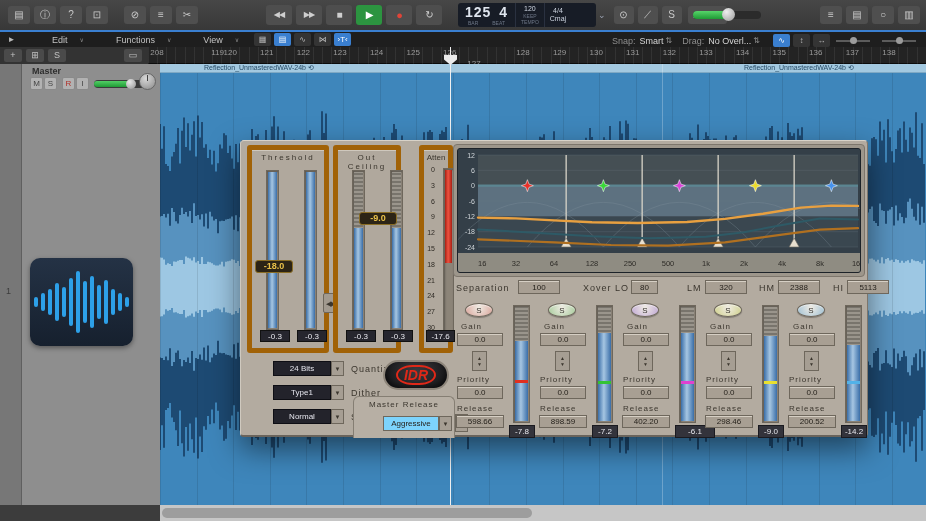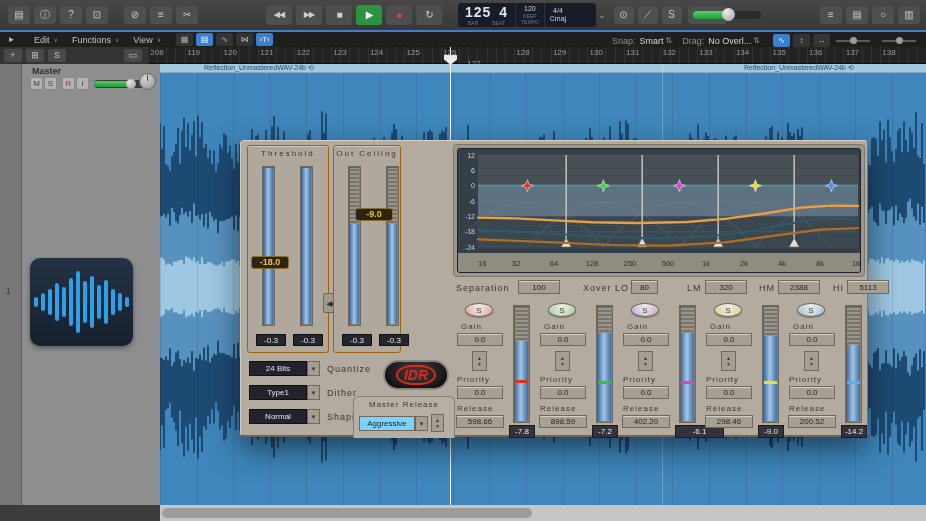--- a/index.html
+++ b/index.html
@@ -34,21 +34,21 @@
     background:#2b2b2b; border-radius:4px; }
   #volume-fill { position:absolute; left:0; top:0; height:8px; border-radius:4px;
     background:linear-gradient(#57d46a,#1f9a35); }
   #volume-knob { position:absolute; top:-3px; width:13px; height:13px; border-radius:50%;
     background:radial-gradient(circle at 35% 30%,#efefef,#9b9b9b); }
   #right-icons { position:absolute; right:4px; top:6px; display:flex; }
 
   
   #menu-bar { position:absolute; left:0; top:30px; width:926px; height:17px; background:#1e1e1e;
     border-top:2px solid #3a7fd0; display:flex; align-items:center; color:#b5b5b5; font-size:9px; }
-  .menu-item { margin-left:14px; display:flex; align-items:center; gap:4px; color:#c2c2c2; }
+  .menu-item { margin-left:32px; display:flex; align-items:center; gap:12px; color:#c2c2c2; }
   .menu-chev { font-size:6px; color:#8a8a8a; }
   .mbtn { width:17px; height:13px; margin-left:3px; border-radius:2px; background:#343434;
     color:#b9b9b9; font-size:8px; line-height:13px; text-align:center; }
   .mbtn.active { background:#3a7fd0; color:#fff; }
   #menu-right { position:absolute; right:4px; top:2px; display:flex; align-items:center; height:13px; }
   .snap-lab { color:#8f8f8f; margin-right:4px; }
   .snap-val { color:#d6d6d6; margin-right:2px; }
   .stepper-glyph { color:#8f8f8f; font-size:8px; margin-right:10px; }
   .mini-slider { width:34px; height:2px; background:#5c5c5c; margin:0 6px; position:relative; }
   .mini-slider i { position:absolute; left:40%; top:-3px; width:7px; height:7px; border-radius:50%; background:#9c9c9c; }
@@ -101,38 +101,38 @@
 
   
   #bottom-bar { position:absolute; left:160px; top:505px; width:766px; height:16px; background:#c6c6c6; }
   #bottom-thumb { position:absolute; left:2px; top:3px; width:370px; height:10px; border-radius:5px; background:#9d9d9d; }
 
   
   #plugin { position:absolute; left:240px; top:140px; width:628px; height:297px; z-index:10;
     background:#b3aba0; border-radius:4px; box-shadow:0 12px 30px rgba(0,0,0,.5);
     border-top:1px solid #d8d2c8; border-left:1px solid #cfc9bf; border-bottom:2px solid #6a645c; border-right:1px solid #7d766c;
     font-size:9px; color:#3b362e; }
-  .panel { position:absolute; background:#b0a89d; border:1px solid #a16207; border-radius:3px;
+  .panel { position:absolute; background:#b0a89d; border:5px solid #a16207; border-radius:3px;
     box-shadow:inset 0 1px 0 #cfc8bd; }
   .panel-label { position:absolute; top:3px; width:100%; text-align:center; font-size:8px;
     letter-spacing:2px; color:#3b362e; }
   .fader { position:absolute; width:13px; background:#8c8478; border:1px solid #6e675c;
     box-shadow:inset 1px 1px 2px rgba(0,0,0,.35); }
   .fader .fill { position:absolute; left:1px; right:1px; bottom:1px;
     background:linear-gradient(90deg,#3a6ea8,#a6c6e2 45%,#3a6ea8); }
   .fader .hatch { position:absolute; left:1px; right:1px; top:1px;
     background:repeating-linear-gradient(0deg,#9a958c 0 2px,#78746c 2px 4px); }
   .gold-label { position:absolute; height:13px; background:#2c2416; border:1px solid #8a6d24;
     border-radius:3px; color:#e8c04a; font-size:9px; font-weight:bold; text-align:center; line-height:11px; z-index:3; }
   .dark-readout { position:absolute; height:12px; background:#26262e; border:1px solid #111;
     color:#e8e8ee; font-size:8px; text-align:center; line-height:11px; }
   .link-btn { position:absolute; width:15px; height:20px; background:#a29a8f; border:1px solid #6e675c;
     border-radius:2px; color:#3b362e; font-size:7px; text-align:center; line-height:20px; letter-spacing:-1px; }
   .scale-num { position:absolute; right:2px; font-size:7px; color:#2e2a24; }
-  .dd-row { position:absolute; display:flex; align-items:center; }
+  .dd-row { position:absolute; display:flex; align-items:center;margin-left:24px; }
   .dd-box { width:58px; height:15px; background:#23232b; border:1px solid #0e0e14; color:#e4e4ec;
     font-size:8px; text-align:center; line-height:14px; }
   .dd-arrow { width:13px; height:15px; background:#a69e93; border:1px solid #6e675c; color:#3b362e;
     font-size:6px; text-align:center; line-height:14px; }
   .dd-label { margin-left:7px; font-size:9px; letter-spacing:1px; }
   #idr-logo { position:absolute; left:142px; top:219px; width:66px; height:30px; border-radius:15px;
     background:radial-gradient(circle at 50% 35%,#3a3a3e,#141416); border:2px solid #8d857a;
     box-shadow:inset 0 -3px 6px rgba(0,0,0,.6); display:flex; align-items:center; justify-content:center; }
   #idr-logo span { color:#e02818; font-size:14px; font-weight:bold; font-style:italic;
     border:2px solid #e02818; border-radius:50%/60%; padding:0 6px; line-height:16px; }
@@ -280,21 +280,21 @@
 
   <div id="ruler">
     <div id="ruler-left">
       <div class="hbtn">+</div>
       <div class="hbtn">⊞</div>
       <div class="hbtn">S</div>
       <div class="hbtn" id="hdr-display-btn">▭</div>
     </div>
     <div id="ruler-right">
         <span class="ruler-mark" style="left: 9px;">208</span>
-        <span class="ruler-mark" style="left: 45.6px;">119</span>
+        <span class="ruler-mark" style="left: 45.6px; padding-left: 48px;">119</span>
         <span class="ruler-mark" style="left: 82.2px;">120</span>
         <span class="ruler-mark" style="left: 118.8px;">121</span>
         <span class="ruler-mark" style="left: 155.4px;">122</span>
         <span class="ruler-mark" style="left: 192px;">123</span>
         <span class="ruler-mark" style="left: 228.6px;">124</span>
         <span class="ruler-mark" style="left: 265.2px;">125</span>
         <span class="ruler-mark" style="left: 301.8px;">126</span>
         <span class="ruler-mark" style="left: 326px; margin-top: 11px;">127</span>
         <span class="ruler-mark" style="left: 375px;">128</span>
         <span class="ruler-mark" style="left: 411.6px;">129</span>
@@ -391,20 +391,40 @@
         </div>
       <div class="fader" style="left:52px;top:20px;height:160px">
         <div class="hatch" style="height:36%"></div>
           <div class="fill" style="top:36%"></div>
         </div>
       <div class="gold-label" style="left:21px;top:62px;width:38px">-9.0</div>
       <div class="dark-readout" style="left:8px;bottom:6px;width:30px">-0.3</div>
       <div class="dark-readout" style="left:45px;bottom:6px;width:30px">-0.3</div>
     </div>
 
+    <div class="panel" style="left:178px;top:4px;width:34px;height:208px">
+      <div class="panel-label" style="letter-spacing:0">Atten</div>
+      <div id="atten-scale" style="position: absolute; left: 0px; top: 0px; width: 100%; height: 100%;">
+          <div class="scale-num" style="top: 16px; right: 13px; position: absolute;">0</div>
+          <div class="scale-num" style="top: 31.8px; right: 13px; position: absolute;">3</div>
+          <div class="scale-num" style="top: 47.6px; right: 13px; position: absolute;">6</div>
+          <div class="scale-num" style="top: 63.4px; right: 13px; position: absolute;">9</div>
+          <div class="scale-num" style="top: 79.2px; right: 13px; position: absolute;">12</div>
+          <div class="scale-num" style="top: 95px; right: 13px; position: absolute;">15</div>
+          <div class="scale-num" style="top: 110.8px; right: 13px; position: absolute;">18</div>
+          <div class="scale-num" style="top: 126.6px; right: 13px; position: absolute;">21</div>
+          <div class="scale-num" style="top: 142.4px; right: 13px; position: absolute;">24</div>
+          <div class="scale-num" style="top: 158.2px; right: 13px; position: absolute;">27</div>
+          <div class="scale-num" style="top: 174px; right: 13px; position: absolute;">30</div>
+        </div>
+      <div class="fader" style="left:19px;top:18px;height:166px;width:11px">
+        <div style="position:absolute;left:1px;right:1px;top:1px;height:57%;background:linear-gradient(90deg,#a82014,#ee5240 45%,#a82014)"></div>
+      </div>
+      <div class="dark-readout" style="left:2px;bottom:6px;width:29px">-17.6</div>
+    </div>
 
     <div class="dd-row" style="left:8px;top:220px">
       <div class="dd-box">24 Bits</div>
       <div class="dd-arrow">▼</div>
       <div class="dd-label">Quantize</div>
     </div>
     <div class="dd-row" style="left:8px;top:244px">
       <div class="dd-box">Type1</div>
       <div class="dd-arrow">▼</div>
       <div class="dd-label">Dither</div>
@@ -560,21 +580,21 @@
           <div class="band-lab" style="left: 4px; top: 74px;">Priority</div>
           <div class="val-box" style="left: 4px; top: 85px; width: 46px;">0.0</div>
           <div class="band-lab" style="left: 4px; top: 103px;">Release</div>
           <div class="val-box" style="left: 3px; top: 114px; width: 48px;">402.20</div>
         </div>
         <div class="bmeter" style="left: 438px; top: 164px; height: 118px;">
           <div class="bhatch" style="height:23%"></div>
           <div class="bfill" style="top:23%"></div>
           <div class="btick" style="top:65%;background:#e040d0"></div>
         </div>
-        <div class="meter-val" style="left: 434px; top: 284px; width: 49px;">-6.1</div>
+        <div class="meter-val" style="left: 434px; top: 284px; width: 40px;">-6.1</div>
         <div style="position: absolute; left: 461px; top: 160px; width: 54px; height: 137px;">
           <div class="sbtn" style="left: 12px; top: 2px; background: radial-gradient(circle at 50% 30%, rgb(240, 236, 228), rgb(207, 208, 138));">S</div>
           <div class="band-lab" style="left: 8px; top: 21px;">Gain</div>
           <div class="val-box" style="left: 4px; top: 32px; width: 46px;">0.0</div>
           <div class="stepper" style="position: absolute; left: 19px; top: 50px; width: 15px; height: 20px;">
             <span>▲</span>
             <span>▼</span>
           </div>
           <div class="band-lab" style="left: 4px; top: 74px;">Priority</div>
           <div class="val-box" style="left: 4px; top: 85px; width: 46px;">0.0</div>

